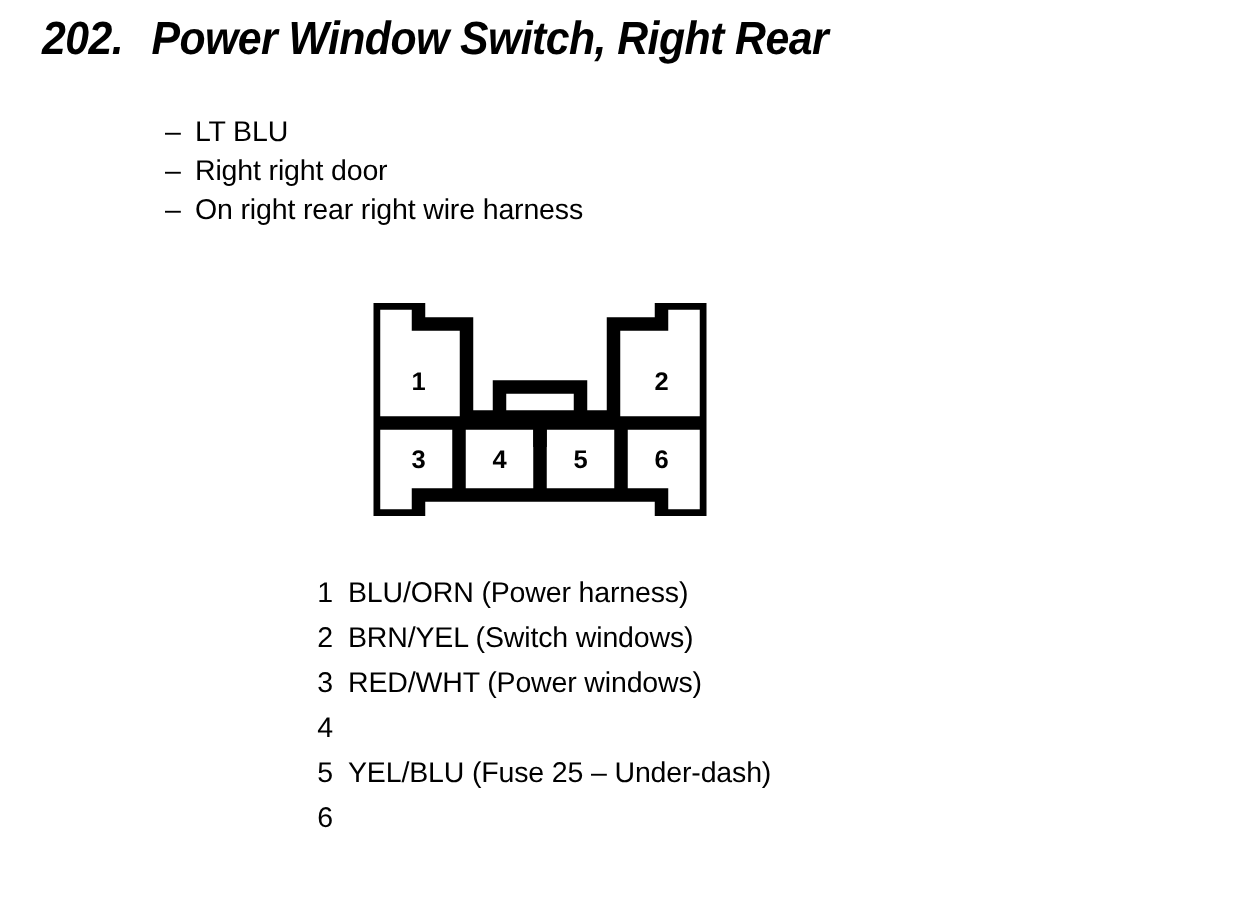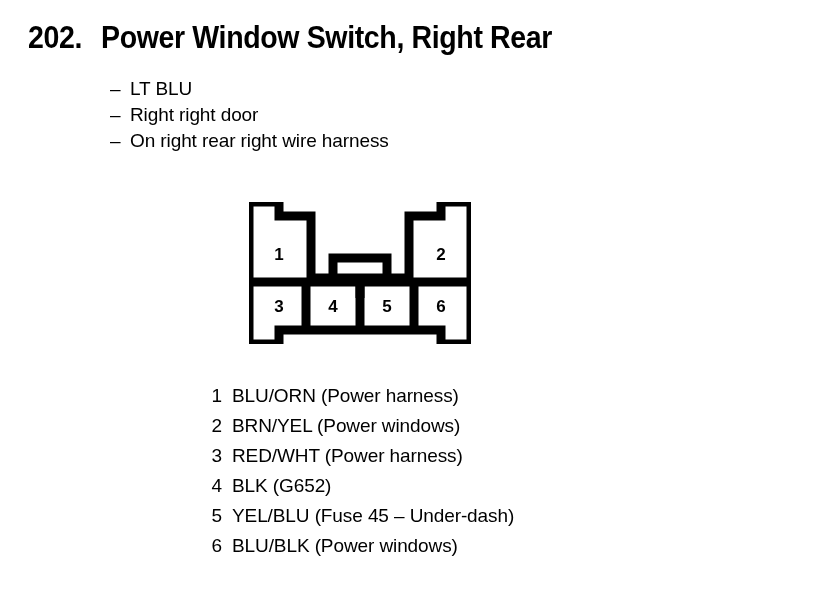--- a/index.html
+++ b/index.html
@@ -13,24 +13,25 @@
     position: relative;
     font-family: "Liberation Sans", sans-serif;
     color: #000000;
     overflow: hidden;
   }
 
   
   .title-row {
     position: absolute;
     left: 28px;
-    top: 20px;
+    top: 8px;
     display: flex;
     align-items: flex-start;
     white-space: nowrap;
+    font-style: italic;
   }
   .title-num {
     font-size: 31px;
     font-weight: bold;
     letter-spacing: -0.4px;
     transform: scaleX(0.92);
     transform-origin: left center;
   }
   .title-text {
     font-size: 31px;
@@ -165,31 +166,29 @@
   </svg>
 </div>
 
 <div class="legend">
   <div class="legend-row">
     <span class="legend-num">1</span>
     <span class="legend-desc">BLU/ORN (Power harness)</span>
   </div>
   <div class="legend-row">
     <span class="legend-num">2</span>
-    <span class="legend-desc">BRN/YEL (Power windows)</span>
+    <span class="legend-desc">BRN/YEL (Switch windows)</span>
   </div>
   <div class="legend-row">
     <span class="legend-num">3</span>
-    <span class="legend-desc">RED/WHT (Power harness)</span>
+    <span class="legend-desc">RED/WHT (Power windows)</span>
   </div>
   <div class="legend-row">
     <span class="legend-num">4</span>
-    <span class="legend-desc">BLK (G652)</span>
   </div>
   <div class="legend-row">
     <span class="legend-num">5</span>
-    <span class="legend-desc">YEL/BLU (Fuse 45 – Under-dash)</span>
+    <span class="legend-desc">YEL/BLU (Fuse 25 – Under-dash)</span>
   </div>
   <div class="legend-row">
     <span class="legend-num">6</span>
-    <span class="legend-desc">BLU/BLK (Power windows)</span>
   </div>
 </div>
 
 </body></html>

